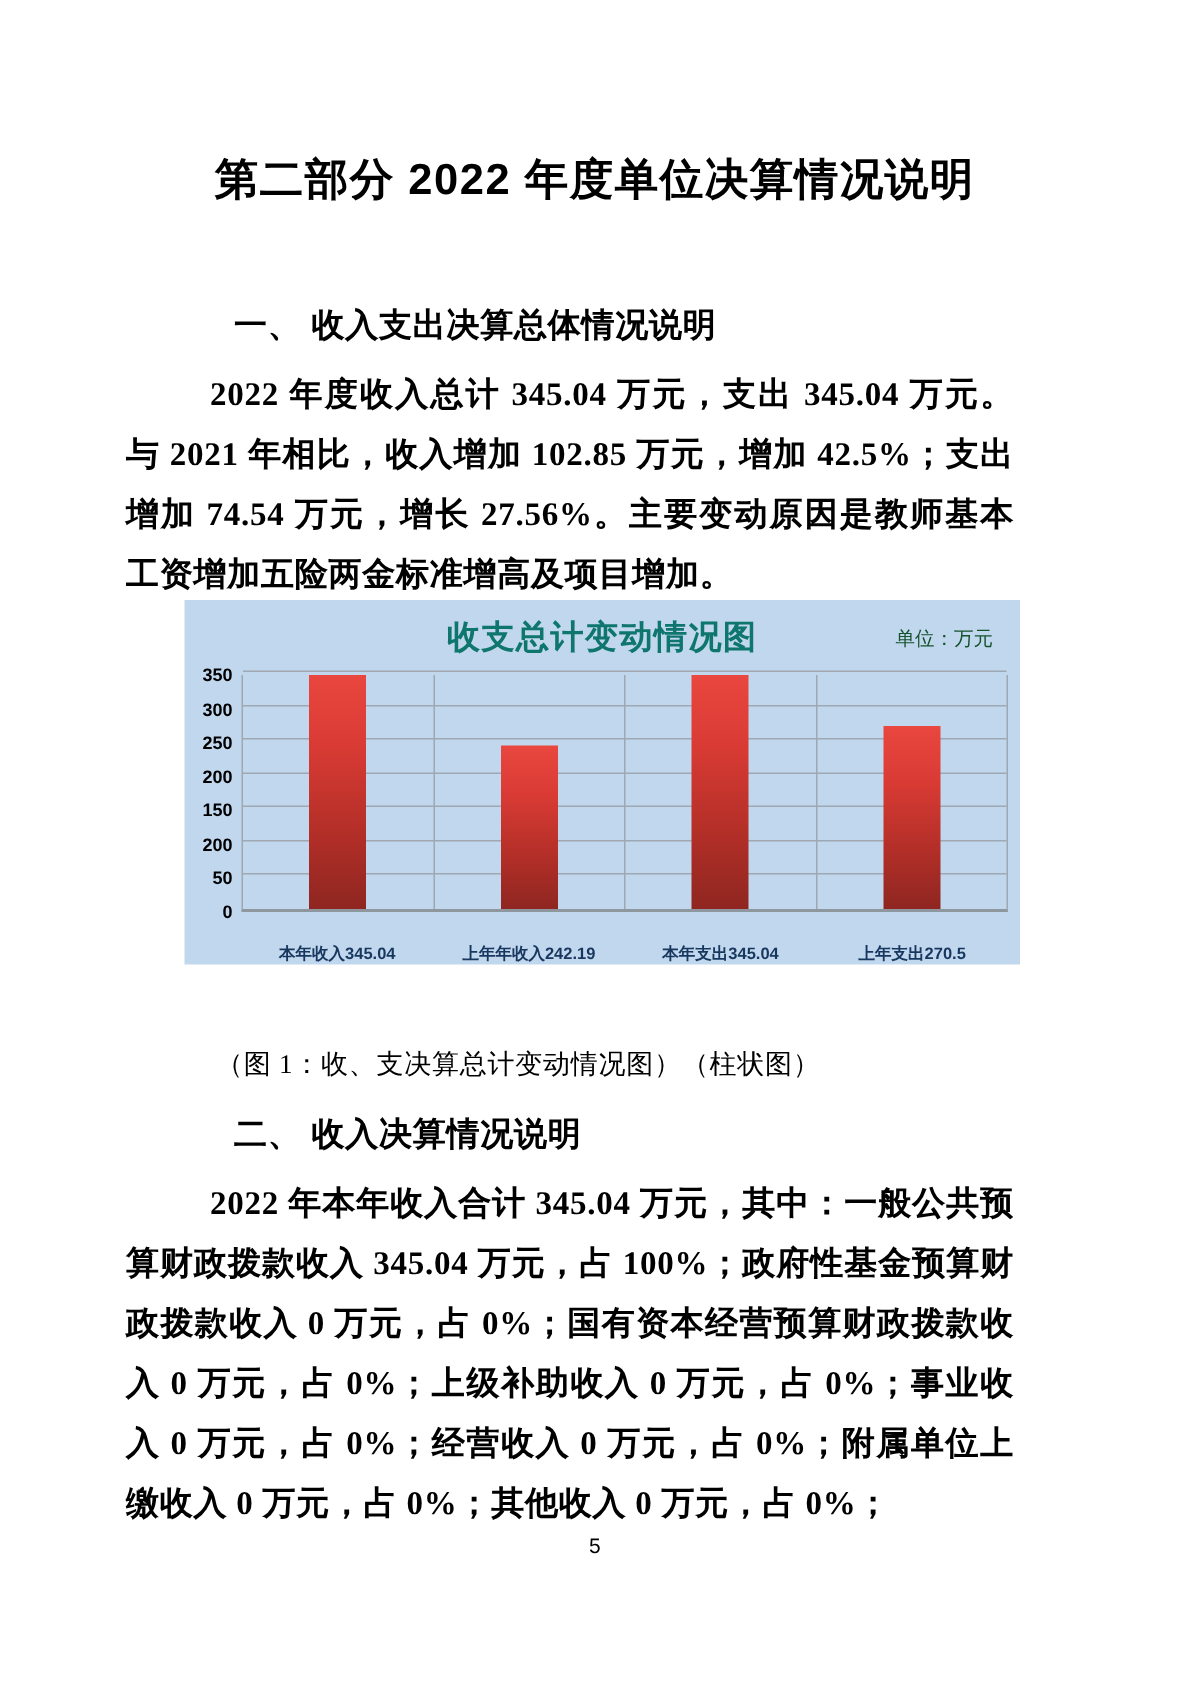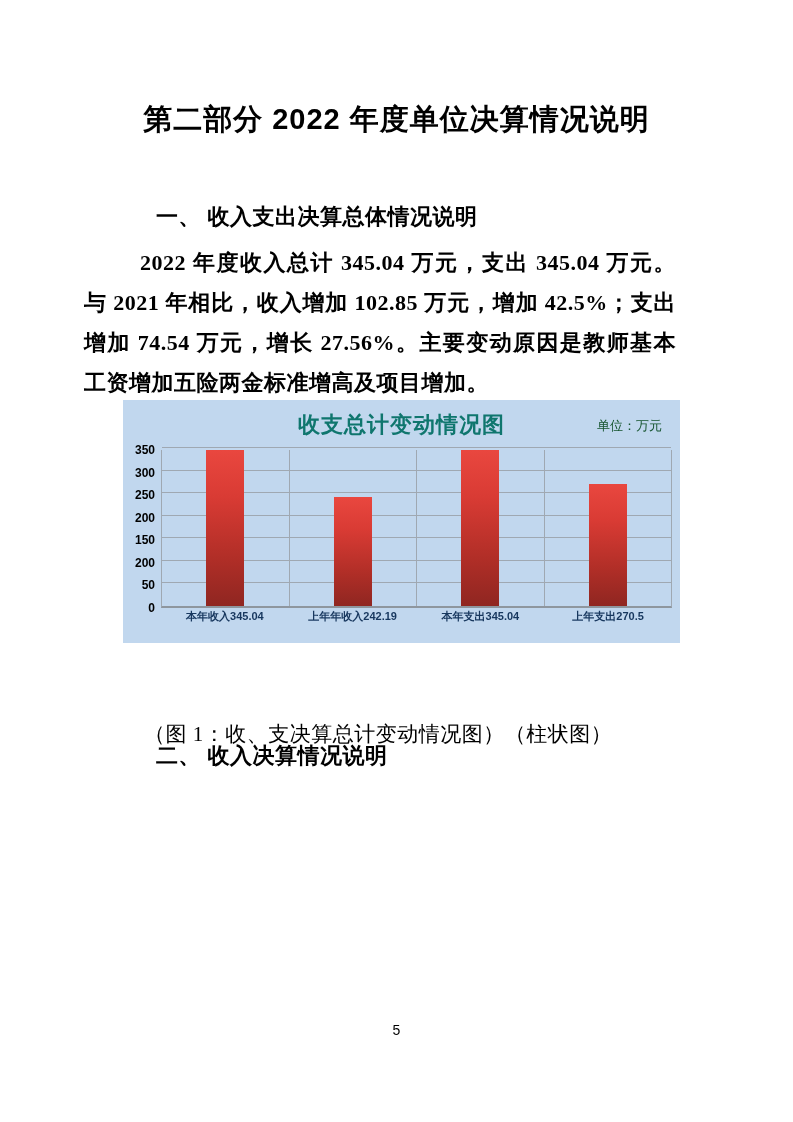--- a/index.html
+++ b/index.html
@@ -33,22 +33,22 @@
     position: absolute; left: 84px; width: 592px;
     font-size: 22px; line-height: 40px;
     text-align: justify; text-indent: 56px;
     letter-spacing: 0.5px;
     font-weight: bold;
   }
   .para-1 { top: 243px; }
   .para-2 { top: 782px; }
 
   .fig-caption {
-    position: absolute; left: 100px; top: 720px; width: 592px;
-    font-size: 21px; text-indent: 44px; letter-spacing: 0.5px;
+    position: absolute; left: 100px; top: 697px; width: 592px;
+    font-size: 18px; text-indent: 44px; letter-spacing: 0.5px;
   }
 
   .page-number {
     position: absolute; top: 1022px; left: 0; width: 793px;
     text-align: center; font-size: 14px;
     font-family: "Liberation Sans", "DejaVu Sans", sans-serif;
   }
 
   
   .chart {
@@ -91,21 +91,21 @@
   .col {
     flex: 1; position: relative; z-index: 1;
     display: flex; align-items: flex-end; justify-content: center;
     height: 100%;
   }
   .col.sep { border-left: 1px solid #9fa8b2; }
   .bar {
     width: 38px;
     background: linear-gradient(180deg, #e9473f 0%, #d93b34 30%, #b02e27 70%, #8f2621 100%);
   }
-  .xlabels { display: flex; margin-top: 1px; }
+  .xlabels { display: flex; margin-top: 20px; }
   .xlabel {
     flex: 1; text-align: center;
     font-size: 11px; font-weight: bold; color: #17375e;
     letter-spacing: 0px;
   }
 </style>
 </head>
 <body>
 
 <div class="page">
@@ -161,16 +161,17 @@
             <div class="xlabel">上年支出270.5</div>
           </div>
       </div>
     </div>
   </div>
 
   <div class="fig-caption">（图 1：收、支决算总计变动情况图）（柱状图）</div>
 
   <div class="sec-heading sec-heading-2">二、 收入决算情况说明</div>
 
+  <div class="body-para para-2">2022 年本年收入合计 345.04 万元，其中：一般公共预算财政拨款收入 345.04 万元，占 100%；政府性基金预算财政拨款收入 0 万元，占 0%；国有资本经营预算财政拨款收入 0 万元，占 0%；上级补助收入 0 万元，占 0%；事业收入 0 万元，占 0%；经营收入 0 万元，占 0%；附属单位上缴收入 0 万元，占 0%；其他收入 0 万元，占 0%；</div>
 
   <div class="page-number">5</div>
 
 </div>
 
 </body></html>

